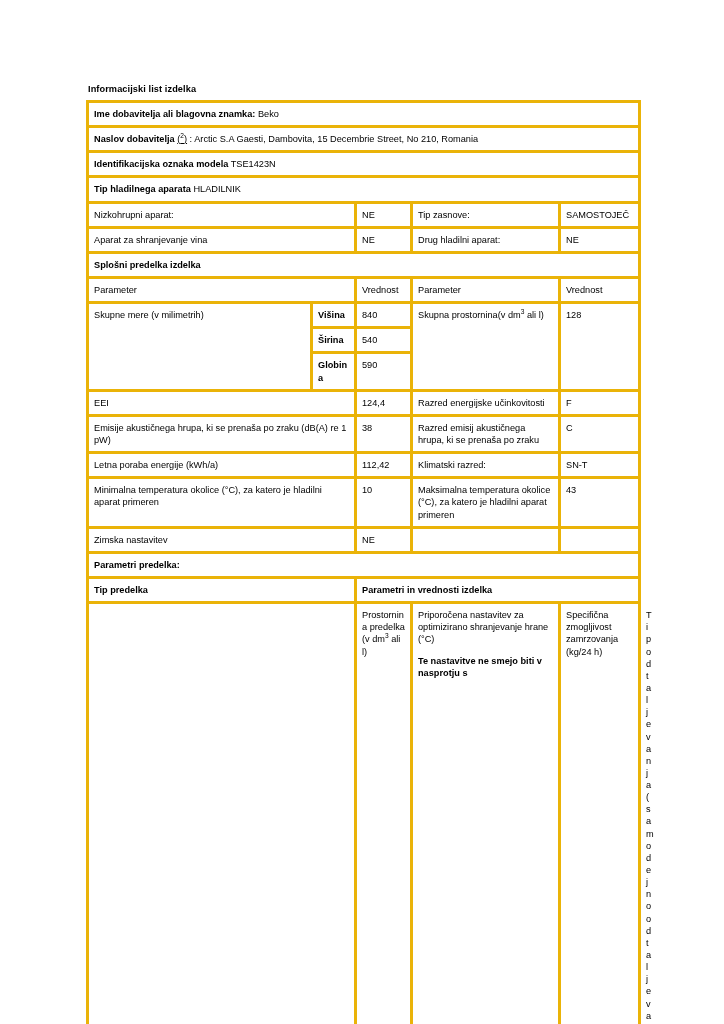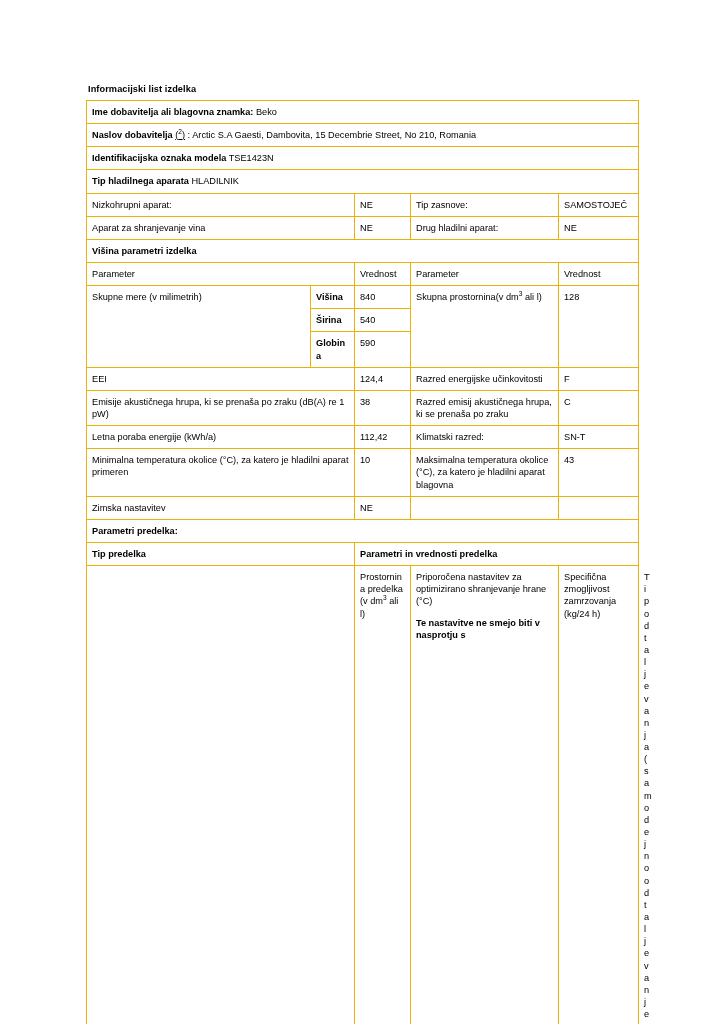--- a/index.html
+++ b/index.html
@@ -28,21 +28,21 @@
     letter-spacing: 0.01em;
   }
   table.sheet {
     border-collapse: collapse;
     width: 552px;
     table-layout: fixed;
     font-size: 9.2px;
     line-height: 1.32;
   }
   table.sheet td {
-    border: 1px solid #eab308;
+    border: 3px solid #eab308;
     padding: 5px 5px 5px 5px;
     vertical-align: top;
     word-wrap: break-word;
     overflow-wrap: break-word;
     hyphens: none;
   }
   .b { font-weight: bold; }
   .sup {
     font-size: 6.6px;
     vertical-align: super;
@@ -109,21 +109,21 @@
       <td>SAMOSTOJEČ</td>
     </tr>
     <tr>
       <td colspan="2">Aparat za shranjevanje vina</td>
       <td>NE</td>
       <td>Drug hladilni aparat:</td>
       <td>NE</td>
     </tr>
 
     <tr>
-      <td colspan="5" class="b">Višina parametri izdelka</td>
+      <td colspan="5" class="b">Splošni predelka izdelka</td>
     </tr>
 
     <tr>
       <td colspan="2">Parameter</td>
       <td>Vrednost</td>
       <td>Parameter</td>
       <td>Vrednost</td>
     </tr>
 
     <tr>
@@ -162,38 +162,38 @@
     <tr>
       <td colspan="2">Letna poraba energije (kWh/a)</td>
       <td>112,42</td>
       <td>Klimatski razred:</td>
       <td>SN-T</td>
     </tr>
 
     <tr>
       <td colspan="2">Minimalna temperatura okolice (°C), za katero je hladilni aparat primeren</td>
       <td>10</td>
-      <td>Maksimalna temperatura okolice (°C), za katero je hladilni aparat blagovna</td>
+      <td>Maksimalna temperatura okolice (°C), za katero je hladilni aparat primeren</td>
       <td>43</td>
     </tr>
 
     <tr>
       <td colspan="2">Zimska nastavitev</td>
       <td>NE</td>
       <td></td>
       <td></td>
     </tr>
 
     <tr>
       <td colspan="5" class="b">Parametri predelka:</td>
     </tr>
 
     <tr>
       <td colspan="2" class="b">Tip predelka</td>
-      <td colspan="3" class="b">Parametri in vrednosti predelka</td>
+      <td colspan="3" class="b">Parametri in vrednosti izdelka</td>
     </tr>
 
     <tr>
       <td colspan="2"></td>
       <td>
         <span>Prostornina predelka (v dm</span><span class="sup">3</span>
         <span>ali l)</span>
       </td>
       <td>
         <span>Priporočena nastavitev za optimizirano shranjevanje hrane (°C)</span>

